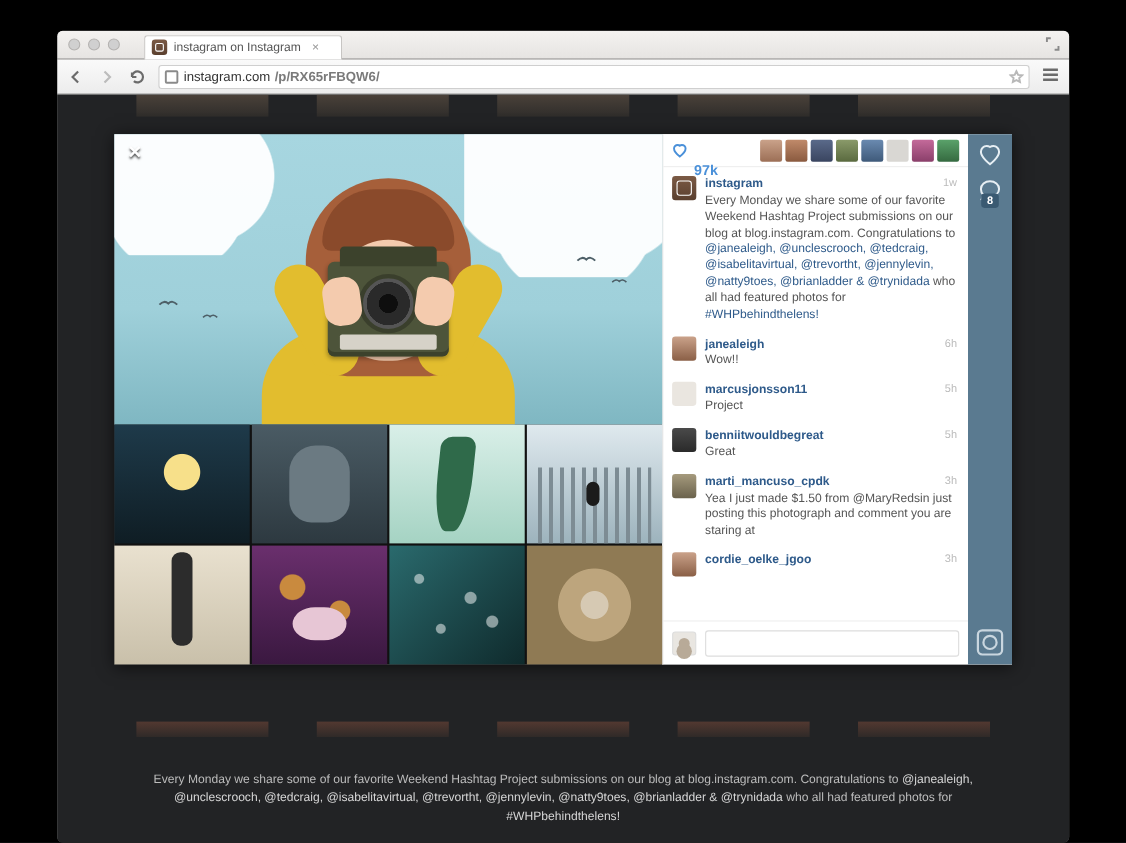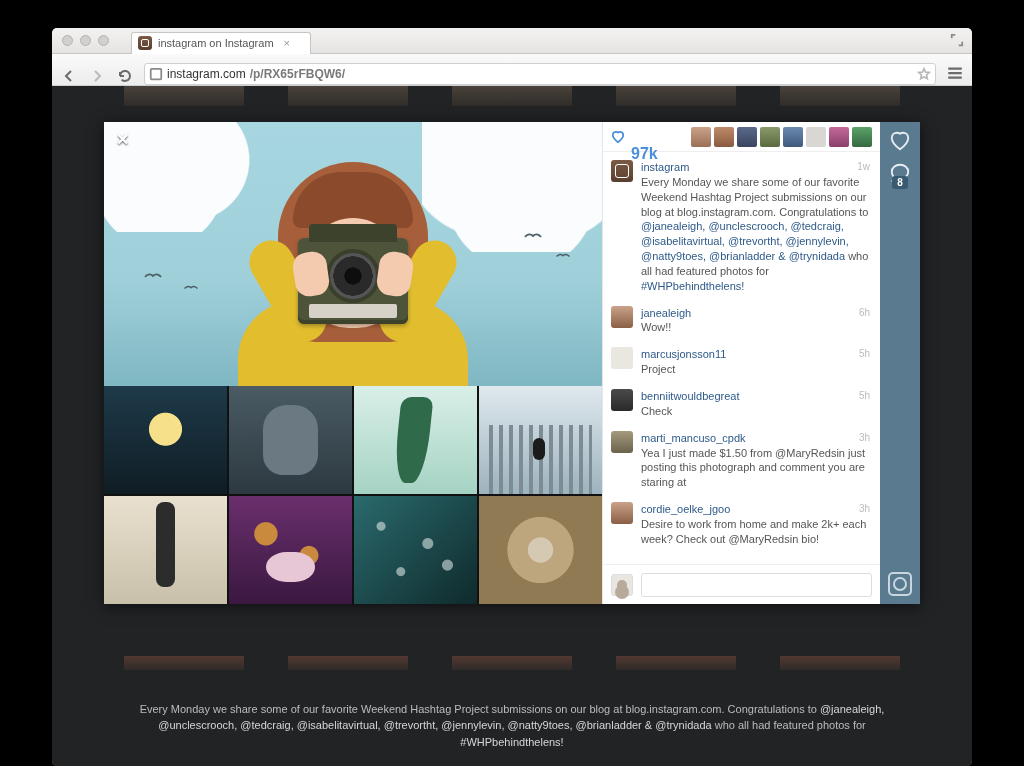--- a/index.html
+++ b/index.html
@@ -59,21 +59,21 @@
   }
   .tab-close { font-size: 11px; color:#999; margin-left:4px; }
   .fullscreen-icon {
     position: absolute; right: 8px; top: 5px;
     width: 14px; height: 14px; color:#8a8a8a;
   }
   .toolbar {
     height: 32px;
     background: linear-gradient(#fafafa, #ececec);
     border-bottom: 1px solid #cfcfcf;
-    display: flex; align-items: flex-end; gap: 10px;
+    display: flex; align-items: center; gap: 10px;
     padding: 0 8px;
   }
   .nav-btn { width:18px; height:18px; color:#6b6b6b; display:flex; align-items:center; justify-content:center; }
   .nav-btn svg { width:16px; height:16px; }
   .omnibox {
     flex:1; height:22px;
     border:1px solid #cfcfcf; border-radius:3px;
     background:#fff;
     display:flex; align-items:center; padding:0 4px; gap:4px;
     font-size:12px; color:#333;
@@ -235,21 +235,21 @@
   }
   .side-main {
     flex:1; display:flex; flex-direction:column;
     border-left:1px solid #e5e5e5;
   }
   .likes-row {
     height:30px; display:flex; align-items:center; gap:6px;
     padding:0 8px; border-bottom:1px solid #eee;
   }
   .heart-sm { width:14px; height:14px; color:#4a90d9; }
-  .likes-count { color:#4a90d9; font-weight:bold; font-size:16px;margin-top:35px; }
+  .likes-count { color:#4a90d9; font-weight:bold; font-size:13px;margin-top:35px; }
   .liker-avs { display:flex; gap:3px; margin-left:auto; }
   .liker-avs .av {
     width:20px; height:20px; border-radius:2px;
     background:#cfcac4;
   }
   .av.v1{background:linear-gradient(#caa28a,#9c6f56);} .av.v2{background:linear-gradient(#c08a6a,#8a5a3f);} .av.v3{background:linear-gradient(#5a6a8a,#3a4560);} .av.v4{background:linear-gradient(#8a9a6a,#5a6a3f);} .av.v5{background:linear-gradient(#6a8ab0,#3f5a7a);} .av.v6{background:#d9d7d3;} .av.v7{background:linear-gradient(#c46a9a,#8a3f6a);} .av.v8{background:linear-gradient(#5aa26a,#356a40);}
   .scroll {
     flex:1; overflow-y:auto;
     font-size:11px;
   }
@@ -257,21 +257,21 @@
     display:flex; gap:8px; padding:8px 10px 4px 8px;
     line-height:1.35;
   }
   .caption .avatar, .comment .avatar {
     flex:0 0 22px; width:22px; height:22px; border-radius:3px;
     background:#c9c4be;
   }
   .caption .avatar { background:linear-gradient(#7b5a45,#5a3f2e); position:relative; }
   .caption .avatar::after { content:""; position:absolute; inset:4px; border:1.5px solid #fff; border-radius:3px; }
   .caption .body, .comment .body { flex:1; color:#555; }
-  .username { color:#2e5a8a; font-weight:normal; }
+  .username { color:#2e5a8a; font-weight:bold; }
   .timestamp { float:right; color:#bbb; font-size:10px; }
   .caption .body { color:#555; }
   .mention, .hashtag { color:#2e5a8a; }
   .comment .avatar.u1{background:linear-gradient(#caa28a,#8a5f46);} .comment .avatar.u2{background:#eae6e0;} .comment .avatar.u3{background:linear-gradient(#4a4a4a,#2a2a2a);} .comment .avatar.u4{background:linear-gradient(#a59a7d,#6a624c);} .comment .avatar.u5{background:linear-gradient(#caa28a,#8a5f46);}
   .comment-input-row {
     height:40px; border-top:1px solid #eee;
     display:flex; align-items:center; gap:8px; padding:0 8px;
   }
   .me-av { width:22px; height:22px; border:1px solid #ddd; border-radius:3px;
     background:#e9e6e1; display:flex; align-items:center; justify-content:center; }
@@ -460,29 +460,29 @@
             <div class="comment">
               <div class="avatar u1"></div>
               <div class="body"><span class="timestamp">6h</span><span class="username">janealeigh</span><br><span>Wow!!</span></div>
             </div>
             <div class="comment">
               <div class="avatar u2"></div>
               <div class="body"><span class="timestamp">5h</span><span class="username">marcusjonsson11</span><br><span>Project</span></div>
             </div>
             <div class="comment">
               <div class="avatar u3"></div>
-              <div class="body"><span class="timestamp">5h</span><span class="username">benniitwouldbegreat</span><br><span>Check</span></div>
+              <div class="body"><span class="timestamp">5h</span><span class="username">benniitwouldbegreat</span><br><span>Great</span></div>
             </div>
             <div class="comment">
               <div class="avatar u4"></div>
               <div class="body"><span class="timestamp">3h</span><span class="username">marti_mancuso_cpdk</span><br><span>Yea I just made $1.50 from @MaryRedsin just posting this photograph and comment you are staring at</span></div>
             </div>
             <div class="comment">
               <div class="avatar u5"></div>
-              <div class="body"><span class="timestamp">3h</span><span class="username">cordie_oelke_jgoo</span><br><span>Desire to work from home and make 2k+ each week? Check out @MaryRedsin bio!</span></div>
+              <div class="body"><span class="timestamp">3h</span><span class="username">cordie_oelke_jgoo</span><br></div>
             </div>
           </div>
 
           <div class="comment-input-row">
             <div class="me-av"></div>
             <input class="comment-input" style="">
           </div>
         </div>
 
         <div class="rail">

